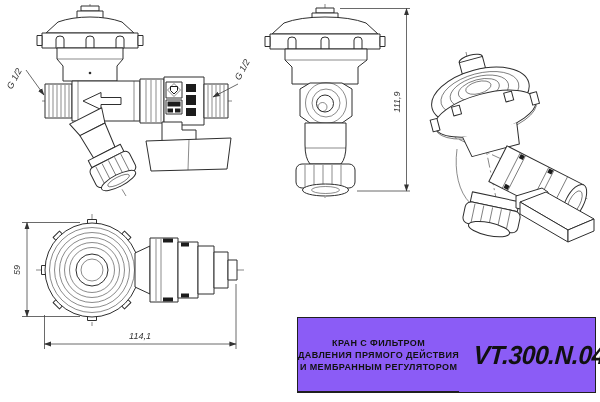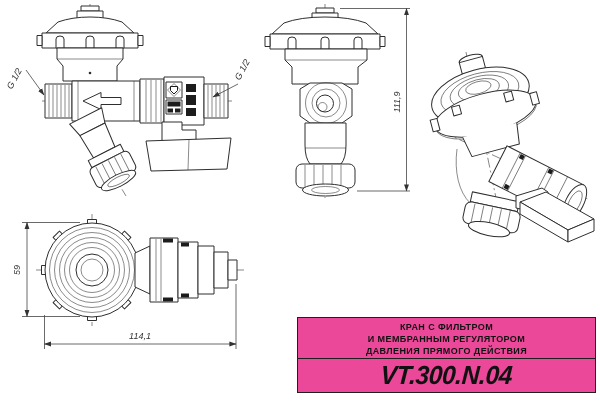--- a/index.html
+++ b/index.html
@@ -6,21 +6,21 @@
   .canvas{position:relative;width:600px;height:402px;background:#ffffff;overflow:hidden;
           font-family:"Liberation Sans",sans-serif;}
   svg{position:absolute;left:0;top:0;}
   .outline{fill:#ffffff;stroke:#2e2e2e;stroke-width:1;stroke-linejoin:round;}
   .thin{fill:none;stroke:#3c3c3c;stroke-width:.6;}
   .solidblk{fill:#1c1c1c;stroke:none;}
   .cl{fill:none;stroke:#555;stroke-width:.7;stroke-dasharray:10 3 2 3;}
   .dim{stroke:#444;stroke-width:.8;fill:none;}
   .dimtxt{font-family:"Liberation Sans",sans-serif;font-style:italic;font-size:9px;fill:#333;}
   .title-block{position:absolute;left:297px;top:317px;width:297px;height:74px;
-               border:1.6px solid #1f1f1f;display:flex;flex-direction:column;background:#ec4899;}
+               border:1.6px solid #1f1f1f;display:flex;background:#8b5cf6;gap:11px;}
   .tb-top{flex:0 0 39px;border-bottom:1.6px solid #1f1f1f;display:flex;flex-direction:column;
           align-items:center;justify-content:center;padding-top:1px;}
   .tb-line{font-size:9px;font-weight:bold;line-height:12px;color:#111;letter-spacing:.4px;white-space:nowrap;}
   .tb-bottom{flex:1;display:flex;align-items:center;justify-content:center;}
   .tb-article{font-size:26px;font-weight:bold;font-style:italic;color:#111;
               transform:scaleX(.95) skewX(-4deg);letter-spacing:-.5px;white-space:nowrap;}
 </style>
 </head>
 <body>
 
@@ -287,20 +287,20 @@
       <line class="dim" x1="236" y1="284" x2="236" y2="349"></line>
       <line class="dim" x1="44.5" y1="344" x2="236" y2="344" marker-start="url(#arrow)" marker-end="url(#arrow)"></line>
       <text class="dimtxt" text-anchor="middle" x="140" y="339">114,1</text>
     </g>
   </g>
 </svg>
 
   <div class="title-block">
     <div class="tb-top">
       <div class="tb-line">КРАН С ФИЛЬТРОМ</div>
+      <div class="tb-line">ДАВЛЕНИЯ ПРЯМОГО ДЕЙСТВИЯ</div>
       <div class="tb-line">И МЕМБРАННЫМ РЕГУЛЯТОРОМ</div>
-      <div class="tb-line">ДАВЛЕНИЯ ПРЯМОГО ДЕЙСТВИЯ</div>
     </div>
     <div class="tb-bottom">
       <div class="tb-article">VT.300.N.04</div>
     </div>
   </div>
 </div>
 
 </body></html>

